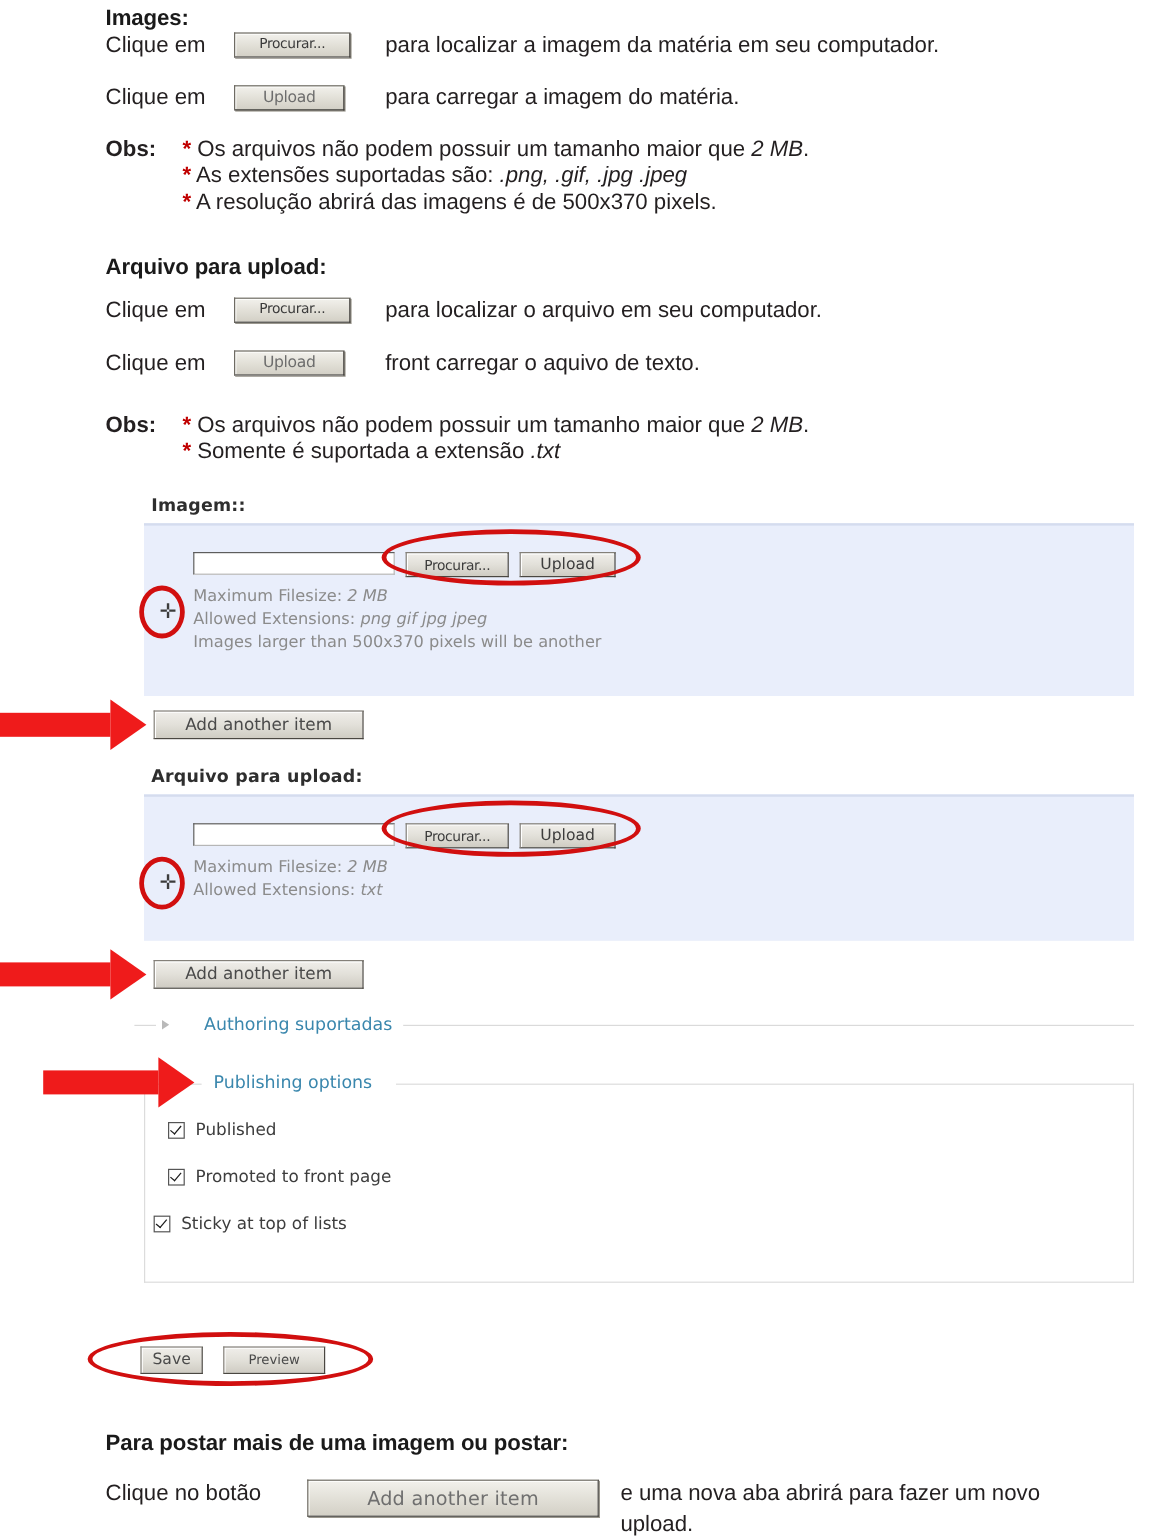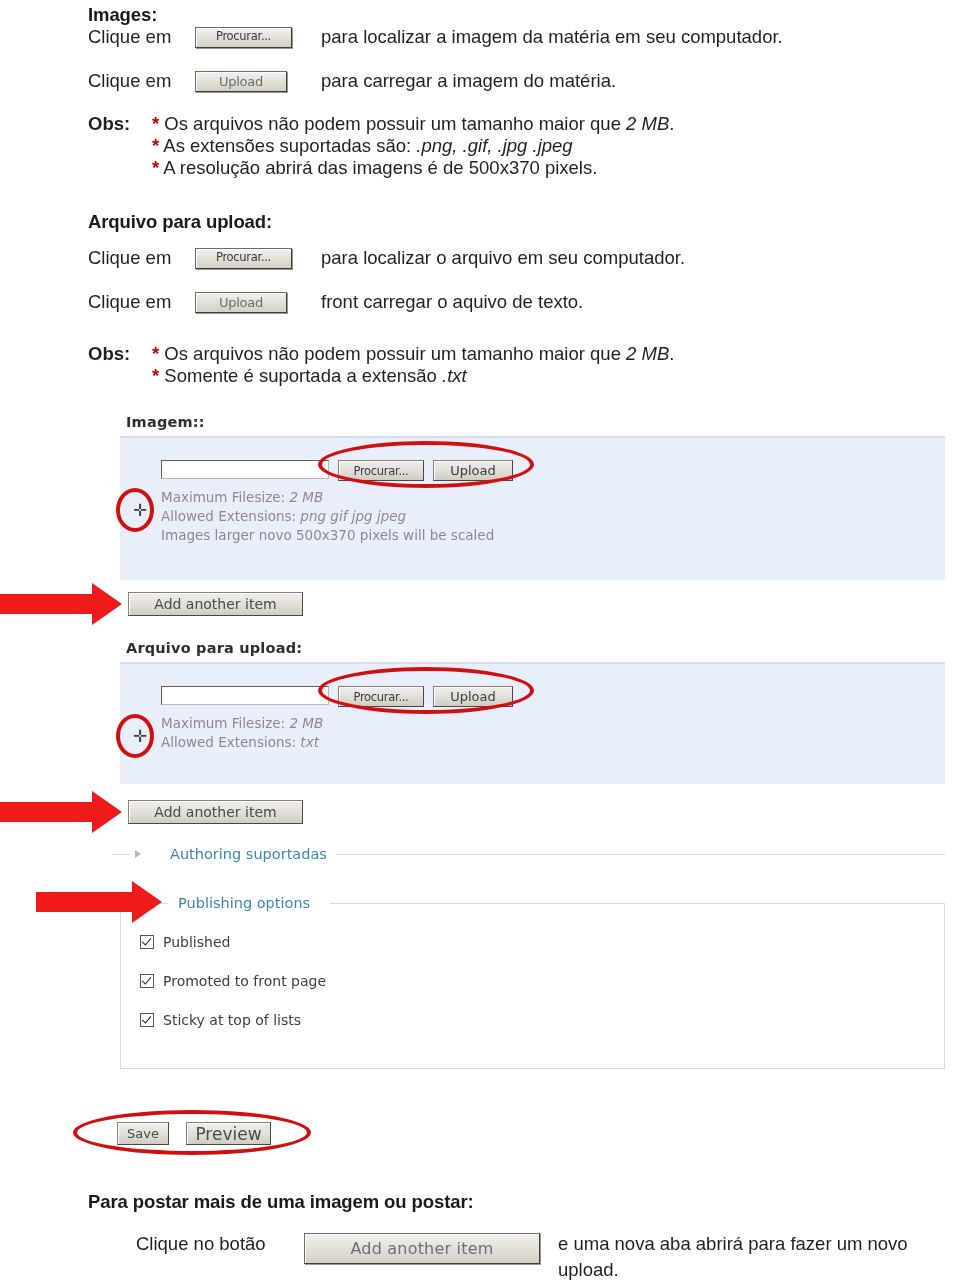--- a/index.html
+++ b/index.html
@@ -122,21 +122,21 @@
     color: #3c3c3c;
     font-size: 12px;
     height: 21px;
     box-sizing: border-box;
     white-space: nowrap;
   }
   .s-btn.procurar { width: 86px; font-size: 11.5px; letter-spacing:-0.3px;}
   .s-btn.upload   { width: 80px; font-size: 13px; }
   .s-btn.addanother { width: 175px; height: 24px; font-size: 14px; color:#4a4a4a; }
   .s-btn.save   { width: 52px; height: 23px; font-size: 13px; color:#4a4a4a;}
-  .s-btn.preview{ width: 85px; height: 23px; font-size: 17px; color:#4a4a4a;}
+  .s-btn.preview{ width: 85px; height: 23px; font-size: 11px; color:#4a4a4a;}
 
   .hint {
     position: absolute;
     font-size: 13.5px;
     line-height: 19px;
     color: #8b8b8b;
     white-space: nowrap;
   }
   .hint i { font-style: italic; }
 
@@ -318,21 +318,21 @@
 
     <div class="hint" style="left:41px;top:50px;">
       <span>Maximum Filesize:</span>
       <i>2 MB</i>
     </div>
     <div class="hint" style="left:41px;top:69px;">
       <span>Allowed Extensions:</span>
       <i>png gif jpg jpeg</i>
     </div>
     <div class="hint" style="left:41px;top:88px;">
-      <span>Images larger novo 500x370 pixels will be scaled</span>
+      <span>Images larger than 500x370 pixels will be another</span>
     </div>
   </div>
 
   <div class="ellipse" style="left:318px;top:41px;width:216px;height:47px;"></div>
 
   <div class="ellipse" style="left:116px;top:88px;width:38px;height:44px;"></div>
 
   <div class="s-btn addanother" style="left:128px;top:192px;">Add another item</div>
   <div class="arrow" style="left:0px;top:183px;width:122px;">
     <div class="shaft" style="width:92px;"></div>
@@ -384,31 +384,31 @@
   </div>
 
   <div class="cbrow" style="left:140px;top:534px;">
     <span class="cbox"></span>
     <span>Published</span>
   </div>
   <div class="cbrow" style="left:140px;top:573px;">
     <span class="cbox"></span>
     <span>Promoted to front page</span>
   </div>
-  <div class="cbrow" style="left:140px;top:612px;">
+  <div class="cbrow" style="left:128px;top:612px;">
     <span class="cbox"></span>
     <span>Sticky at top of lists</span>
   </div>
 
   <div class="s-btn save" style="left:117px;top:722px;">Save</div>
   <div class="s-btn preview" style="left:186px;top:722px;">Preview</div>
   <div class="ellipse" style="left:73px;top:710px;width:238px;height:45px;"></div>
 </div>
 
 <div class="footer">
   <div class="sect-title" style="position:absolute;left:88px;top:6px;">Para postar mais de uma imagem ou postar:</div>
 
   <div class="line" style="position:absolute;left:88px;top:46px;width:870px;align-items:flex-start;">
-    <span style="flex:0 0 auto;width:168px;line-height:26px;margin-left:48px;">Clique no botão</span>
+    <span style="flex:0 0 auto;width:168px;line-height:26px;">Clique no botão</span>
     <span class="winbtn addanother" style="margin-top:2px;">Add another item</span>
     <span style="margin-left:18px;line-height:26px;max-width:400px;">e uma nova aba abrirá para fazer um novo upload.</span>
   </div>
 </div>
 
 </body></html>

